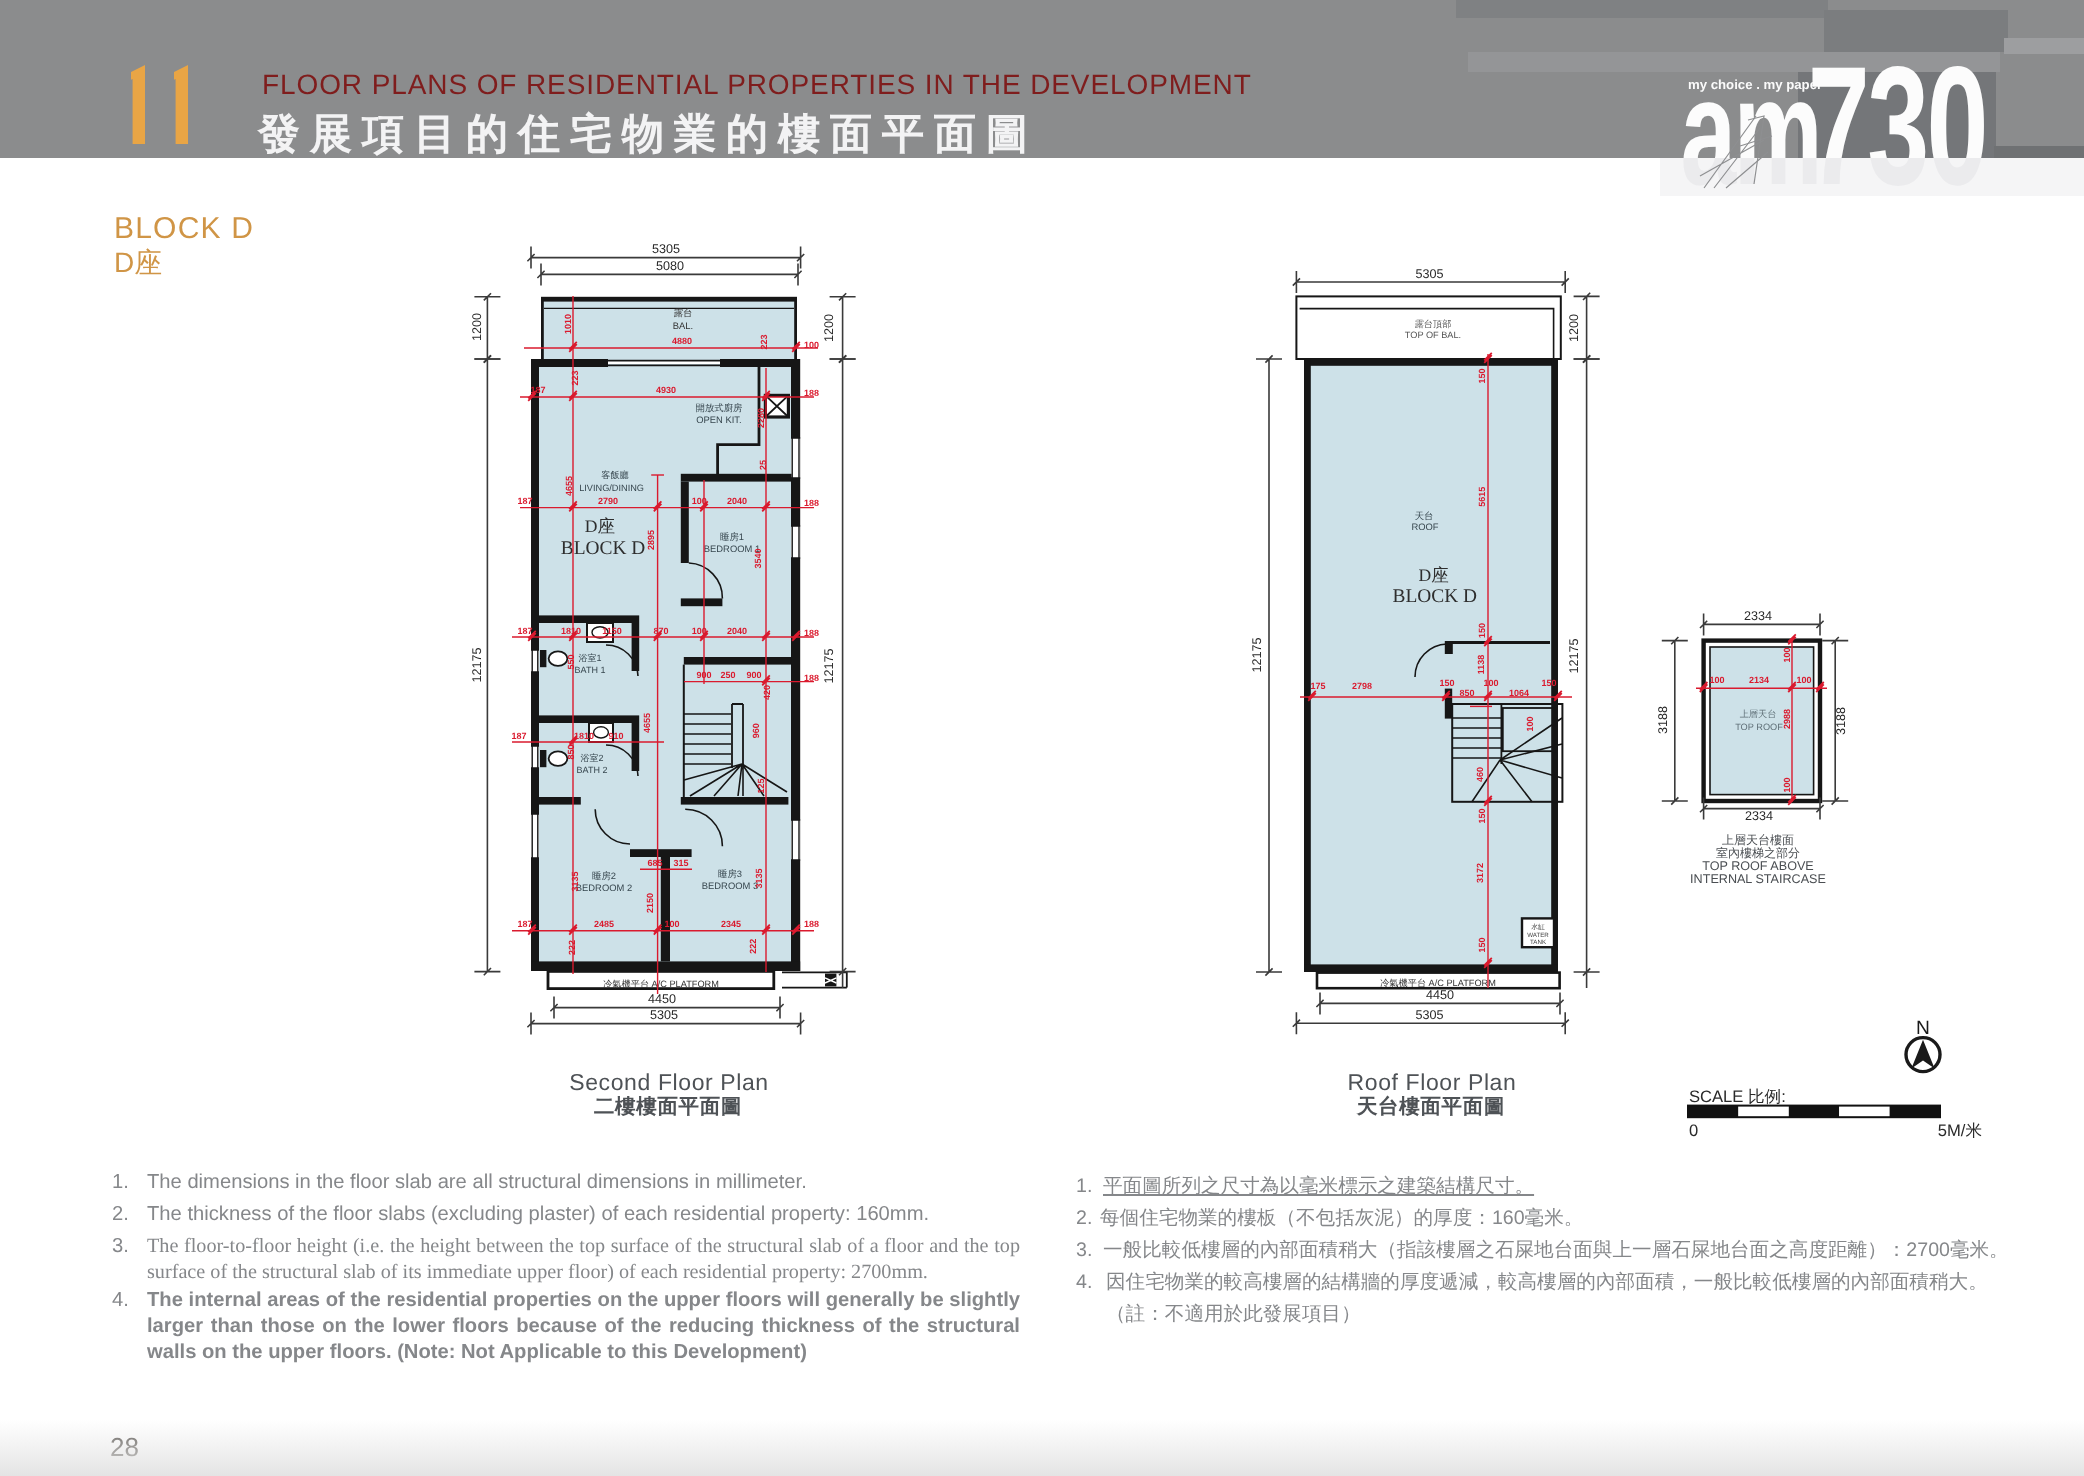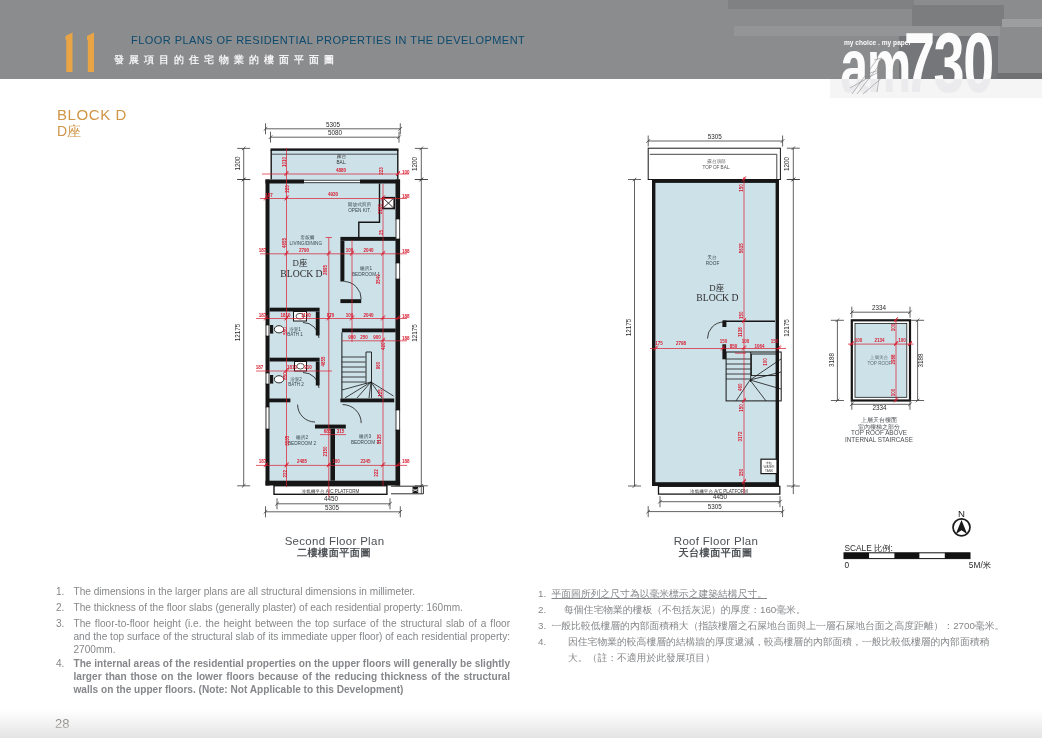--- a/index.html
+++ b/index.html
@@ -22,23 +22,23 @@
 
 <div class="abs" style="left:899px;top:36px;width:99px;height:43px;background:#747679;"></div>
 
 <div class="abs" style="left:997px;top:73px;width:45px;height:6px;background:#6f7173;"></div>
 
 <svg class="abs" style="left:60px;top:28px;" width="42" height="48" viewBox="0 0 42 48">
   <path d="M5.5 8 L12.5 4.5 L12.5 44 L6.3 44 L6.3 11.5 L5.5 11.9 Z" fill="#e9a545"></path>
   <path d="M27 8 L34 4.5 L34 44 L27.8 44 L27.8 11.5 L27 11.9 Z" fill="#e9a545"></path>
 </svg>
 
-<div class="abs" style="left:131px;top:33.5px;font-size:11px;letter-spacing:0.45px;color:#0c4a6e;">FLOOR PLANS OF RESIDENTIAL PROPERTIES IN THE DEVELOPMENT</div>
-
-<div class="abs" style="left:114px;top:52.5px;font-size:10px;letter-spacing:5px;font-weight:bold;color:#f3f3f4;">發展項目的住宅物業的樓面平面圖</div>
+<div class="abs" style="left:131px;top:33.5px;font-size:14px;letter-spacing:0.45px;color:#7f1d1d;">FLOOR PLANS OF RESIDENTIAL PROPERTIES IN THE DEVELOPMENT</div>
+
+<div class="abs" style="left:129px;top:52.5px;font-size:21px;letter-spacing:5px;font-weight:bold;color:#f3f3f4;">發展項目的住宅物業的樓面平面圖</div>
 
 <svg class="abs" style="left:830px;top:28px;" width="212" height="70" viewBox="0 0 212 70">
   <defs>
     <clipPath id="clipUp">
         <rect x="-20" y="-10" width="420" height="61"></rect>
       </clipPath>
     <clipPath id="clipDn">
         <rect x="-20" y="51" width="420" height="30"></rect>
       </clipPath>
   </defs>
@@ -474,50 +474,50 @@
 <rect x="944.8" y="552.8" width="25.2" height="5.8" fill="#111"></rect>
 <rect x="844" y="552.8" width="126" height="5.8" fill="none" stroke="#111" stroke-width="1"></rect>
 <text x="844.5" y="567.8" font-size="8.3" fill="#2a2a2a" font-family="Liberation Sans">0</text>
 <text x="991" y="567.8" font-size="8.3" fill="#2a2a2a" text-anchor="end" font-family="Liberation Sans">5M/米</text>
 </g>
 </svg>
 
 <div class="abs" style="left:56px;top:586px;width:454px;font-size:10.1px;line-height:12.95px;color:#85878a;">
   <div style="position:relative;margin-bottom:3.2px;">
       <span style="position:absolute;left:0;">1.</span>
-      <div style="margin-left:17.5px;text-align:justify;">The dimensions in the larger plans are all structural dimensions in millimeter.</div>
+      <div style="margin-left:17.5px;text-align:justify;">The dimensions in the floor slab are all structural dimensions in millimeter.</div>
     </div>
   <div style="position:relative;margin-bottom:3.2px;">
       <span style="position:absolute;left:0;">2.</span>
-      <div style="margin-left:17.5px;text-align:justify;">The thickness of the floor slabs (generally plaster) of each residential property: 160mm.</div>
+      <div style="margin-left:17.5px;text-align:justify;">The thickness of the floor slabs (excluding plaster) of each residential property: 160mm.</div>
     </div>
   <div style="position:relative;margin-bottom:0.9px;">
       <span style="position:absolute;left:0;">3.</span>
-      <div style="margin-left:17.5px;text-align:justify;">The floor-to-floor height (i.e. the height between the top surface of the structural slab of a floor and the top surface of the structural slab of its immediate upper floor) of each residential property: 2700mm.</div>
+      <div style="margin-left:17.5px;text-align:justify;font-family:Liberation Serif, serif;">The floor-to-floor height (i.e. the height between the top surface of the structural slab of a floor and the top surface of the structural slab of its immediate upper floor) of each residential property: 2700mm.</div>
     </div>
   <div style="position:relative;">
       <span style="position:absolute;left:0;">4.</span>
       <div style="margin-left:17.5px;text-align:justify;font-weight:bold;">The internal areas of the residential properties on the upper floors will generally be slightly larger than those on the lower floors because of the reducing thickness of the structural walls on the upper floors. (Note: Not Applicable to this Development)</div>
     </div>
 </div>
 
 <div class="abs" style="left:538px;top:586px;width:468px;font-size:9.8px;line-height:16.1px;color:#85878a;">
   <div style="position:relative;">
       <span style="position:absolute;left:0;">1.</span>
       <div style="margin-left:13.5px;text-decoration:underline;">平面圖所列之尺寸為以毫米標示之建築結構尺寸。</div>
     </div>
   <div style="position:relative;">
       <span style="position:absolute;left:0;">2.</span>
-      <div style="margin-left:26px;">每個住宅物業的樓板（不包括灰泥）的厚度：160毫米。</div>
+      <div style="margin-left:12px;">每個住宅物業的樓板（不包括灰泥）的厚度：160毫米。</div>
     </div>
   <div style="position:relative;">
       <span style="position:absolute;left:0;">3.</span>
       <div style="margin-left:13.5px;">一般比較低樓層的內部面積稍大（指該樓層之石屎地台面與上一層石屎地台面之高度距離）：2700毫米。</div>
     </div>
   <div style="position:relative;">
       <span style="position:absolute;left:0;">4.</span>
-      <div style="margin-left:30px;">因住宅物業的較高樓層的結構牆的厚度遞減，較高樓層的內部面積，一般比較低樓層的內部面積稍大。（註：不適用於此發展項目）</div>
+      <div style="margin-left:15px;">因住宅物業的較高樓層的結構牆的厚度遞減，較高樓層的內部面積，一般比較低樓層的內部面積稍大。（註：不適用於此發展項目）</div>
     </div>
 </div>
 
 <div class="abs" style="left:55px;top:716px;font-size:13px;color:#5c5854;">28</div>
 
 <div class="abs" style="left:0;top:710px;width:1042px;height:28px;background:linear-gradient(to bottom,rgba(230,230,230,0),#e4e4e4);"></div>
 
 </body></html>

